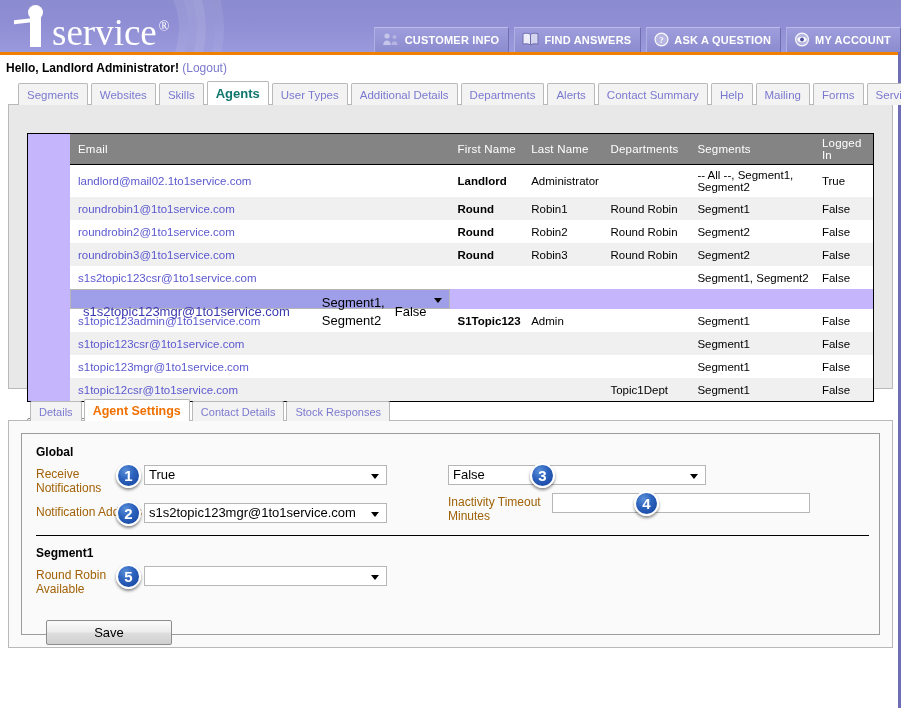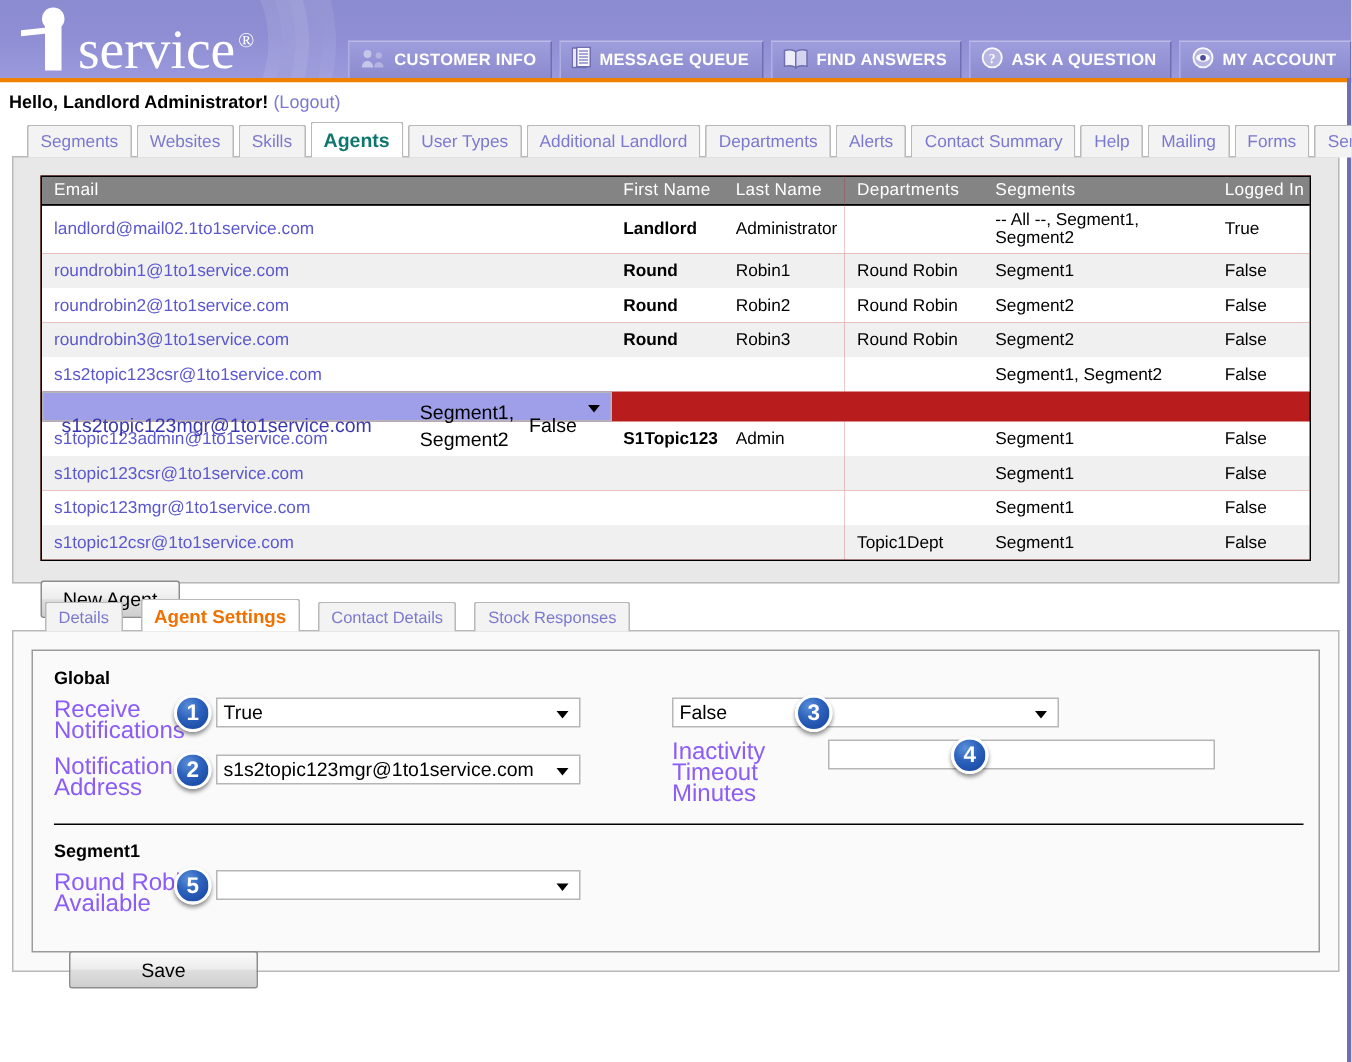--- a/index.html
+++ b/index.html
@@ -163,23 +163,24 @@
     border: 1px solid #b9b9b9;
     background: #e8e8e8;
     position: relative;
     z-index: 1;
     padding: 12px 0 0 0;
     height: 285px;
   }
 
   
   .table-wrap {
-    margin: 0 18px;
-    background: #b91c1c;
+    margin: 16px 18px;
+    background: #c4b5fd;
     border: 1px solid #000000;
+    padding-left: 42px;
   }
   table.agents {
     width: 100%;
     border-collapse: collapse;
     font-size: 11.5px;
   }
   table.agents thead th {
     background: #848484;
     color: #ffffff;
     text-align: left;
@@ -228,21 +229,21 @@
   
   .subtab-wrap {
     position: relative;
     padding-left: 30px;
     background: #ffffff;
     margin-top: 10px;
   }
   .subtabstrip {
     display: flex;
     align-items: flex-end;
-    gap: 12px;
+    gap: 2px;
     height: 22px;
     position: relative; z-index: 2;
   }
   .subtab {
     height: 20px;
     padding: 0 8px;
     display: flex; align-items: center;
     font-size: 11px;
     color: #7b79cf;
     background: #f3f3f3;
@@ -287,22 +288,22 @@
   .col-left  { width: 412px; }
   .col-right { width: 368px; }
 
   .frow {
     display: flex;
     align-items: flex-start;
     margin-bottom: 8px;
     position: relative;
   }
   .flabel {
-    font-size: 16px;
-    color: #8b5cf6;
+    font-size: 12px;
+    color: #a16207;
     line-height: 14px;
     padding-top: 2px;
   }
   .flabel.l1 { width: 108px; }
   .flabel.l2 { width: 104px; }
   .fctl { position: relative; }
 
   .sel, .txt {
     font-family: "Liberation Sans", sans-serif;
     font-size: 13px;
@@ -385,36 +386,20 @@
           <svg width="18" height="14" viewBox="0 0 18 14">
             <circle cx="5" cy="4" r="2.6" fill="#c9c8ec"></circle>
             <path d="M1.2 13c0-2.6 1.7-4.4 3.8-4.4S8.8 10.4 8.8 13z" fill="#c9c8ec"></path>
             <circle cx="12.5" cy="5" r="2.1" fill="#b6b5e3"></circle>
             <path d="M9.4 13c0-2.2 1.4-3.7 3.1-3.7s3.1 1.5 3.1 3.7z" fill="#b6b5e3"></path>
           </svg>
         </span>
         <span>CUSTOMER INFO</span>
       </div>
 
-      <div class="nav-tab">
-        <span class="nav-ico">
-          <svg width="14" height="15" viewBox="0 0 14 15">
-            <rect x="0.5" y="1" width="9" height="13" fill="#eceaf8" stroke="#6e6cae"></rect>
-            <rect x="3.5" y="0.5" width="9" height="13" fill="#ffffff" stroke="#6e6cae"></rect>
-            <g stroke="#8d8bc6" stroke-width="1">
-              <line x1="5" y1="3" x2="11" y2="3"></line>
-              <line x1="5" y1="5" x2="11" y2="5"></line>
-              <line x1="5" y1="7" x2="11" y2="7"></line>
-              <line x1="5" y1="9" x2="11" y2="9"></line>
-              <line x1="5" y1="11" x2="11" y2="11"></line>
-            </g>
-          </svg>
-        </span>
-        <span>MESSAGE QUEUE</span>
-      </div>
 
       <div class="nav-tab">
         <span class="nav-ico">
           <svg width="17" height="14" viewBox="0 0 17 14">
             <path d="M8.5 2.4C6.6 1 3.9 1 1 1.6v10.6c2.9-.6 5.6-.6 7.5.8z" fill="#f2f1fb" stroke="#6e6cae"></path>
             <path d="M8.5 2.4C10.4 1 13.1 1 16 1.6v10.6c-2.9-.6-5.6-.6-7.5.8z" fill="#d9d8f0" stroke="#6e6cae"></path>
           </svg>
         </span>
         <span>FIND ANSWERS</span>
       </div>
@@ -449,21 +434,21 @@
     <a href="#">(Logout)</a>
   </div>
 
   <div class="tabstrip-wrap">
     <div class="tabstrip" id="main-tabstrip">
         <div class="tab">Segments</div>
         <div class="tab">Websites</div>
         <div class="tab">Skills</div>
         <div class="tab active">Agents</div>
         <div class="tab">User Types</div>
-        <div class="tab">Additional Landlord</div>
+        <div class="tab">Additional Details</div>
         <div class="tab">Departments</div>
         <div class="tab">Alerts</div>
         <div class="tab">Contact Summary</div>
         <div class="tab">Help</div>
         <div class="tab">Mailing</div>
         <div class="tab">Forms</div>
         <div class="tab">Service Level</div>
       </div>
   </div>
 

